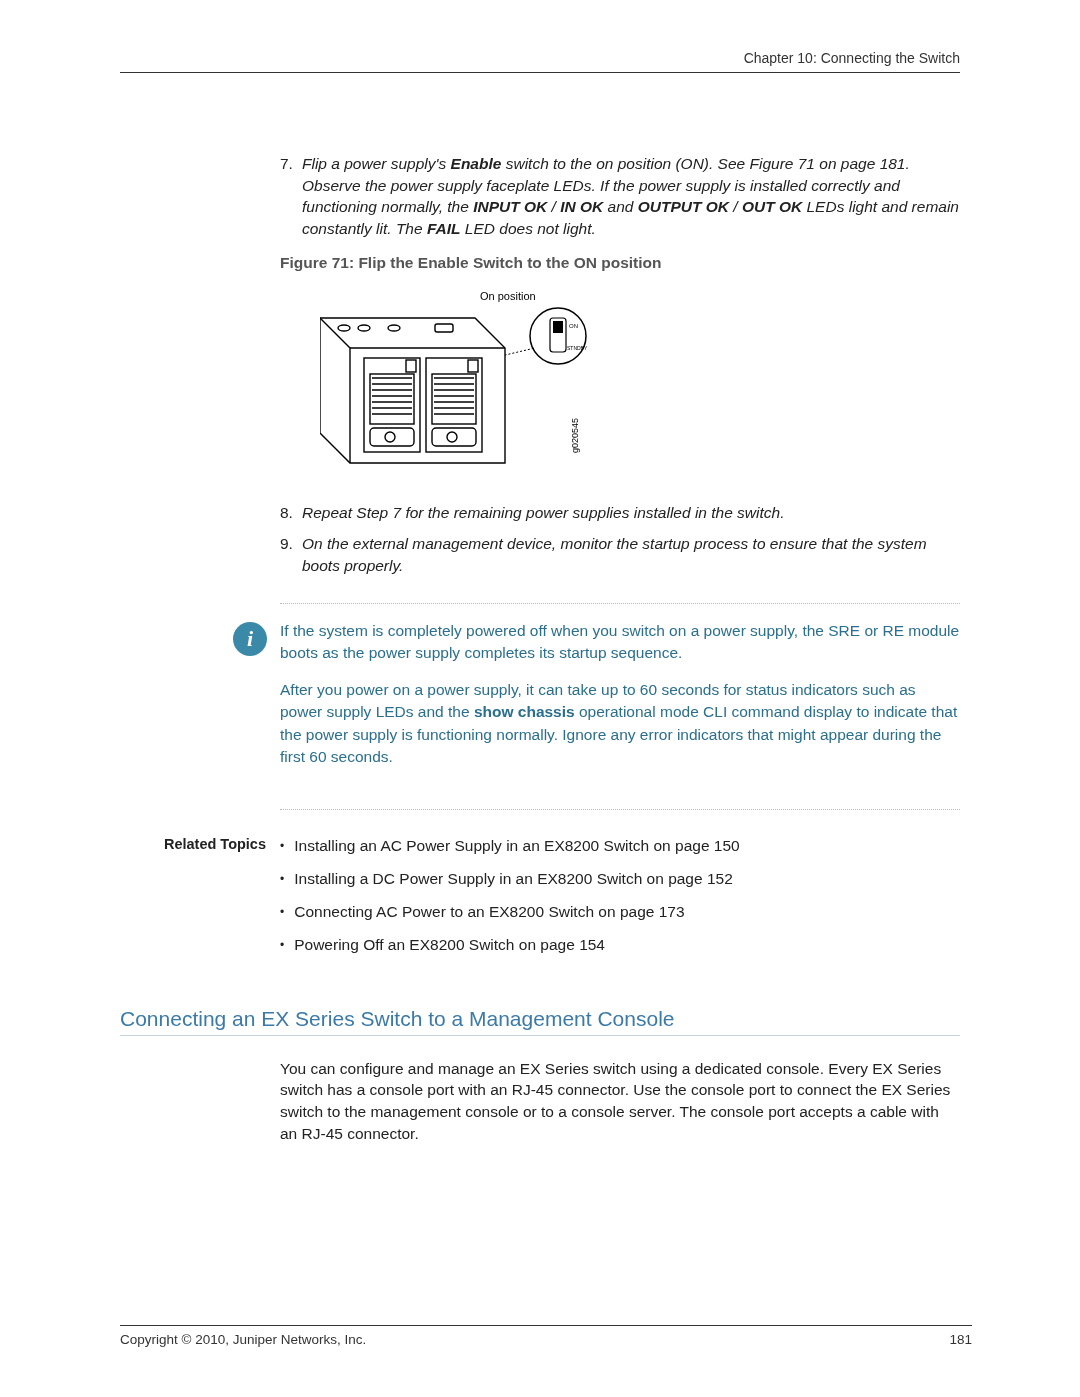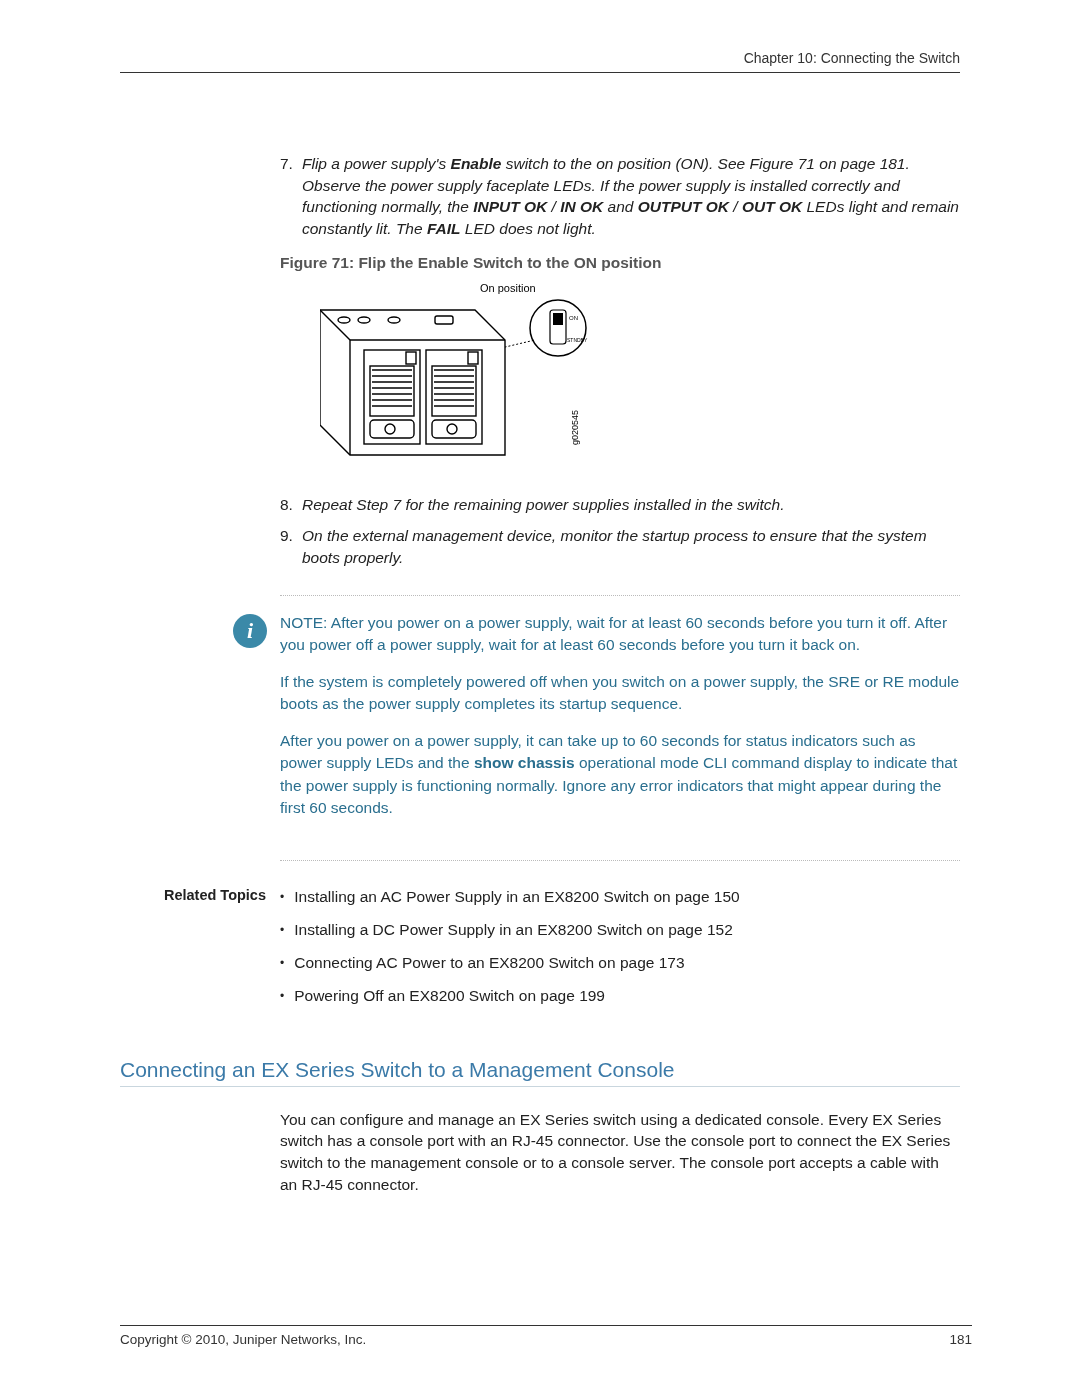--- a/index.html
+++ b/index.html
@@ -5,21 +5,21 @@
   * { box-sizing: border-box; margin: 0; padding: 0; }
   html, body { width: 1080px; background: #fff; font-family: Verdana, Geneva, sans-serif; color: #222; }
   .page { width: 1080px; min-height: 1397px; position: relative; padding: 0 120px; }
   .chapter-header { text-align: right; font-size: 14px; color: #333; padding-top: 50px; padding-bottom: 6px; }
   .rule { border: none; border-top: 1px solid #333; margin: 0 0 80px 0; }
   .content { margin-left: 160px; }
   ol.steps { list-style: none; }
   ol.steps li { display: flex; font-size: 15.5px; line-height: 1.4; margin-bottom: 10px; }
   ol.steps li .num { width: 22px; flex: 0 0 22px; }
   ol.steps li .txt { flex: 1; font-style: italic; }
-  .fig-title { font-size: 15.5px; font-weight: bold; color: #555; margin: 14px 0 8px 0; }
+  .fig-title { font-size: 15.5px; font-weight: bold; color: #555; margin: 14px 0 16px 0; }
   .figure { margin: 0 0 20px 40px; }
   .note-sep { border: none; border-top: 1.5px dotted #bbb; margin: 26px 0 16px 0; }
   .note-row { display: flex; align-items: flex-start; }
   .note-icon { width: 60px; flex: 0 0 60px; margin-left: -60px; display:flex; justify-content:center; }
   .note-body { flex: 1; color: #2a6f8f; font-size: 15.5px; line-height: 1.45; }
   .note-body p { margin-bottom: 14px; }
   .related-row { display: flex; align-items: flex-start; margin-top: 24px; }
   .related-label { width: 160px; margin-left: -160px; text-align: right; padding-right: 14px; font-size: 14.5px; font-weight: bold; padding-top:2px; }
   ul.rel { list-style: none; font-size: 15.5px; line-height: 1.5; }
   ul.rel li { margin-bottom: 10px; display:flex; }
@@ -118,21 +118,20 @@
         <span class="txt">On the external management device, monitor the startup process to ensure that the system boots properly.</span>
       </li>
     </ol>
 
     <hr class="note-sep">
     <div class="note-row">
       <div class="note-icon">
         <div class="info-badge">i</div>
       </div>
       <div class="note-body">
-        <p>NOTE:  After you power on a power supply, wait for at least 60 seconds before you turn it off. After you power off a power supply, wait for at least 60 seconds before you turn it back on.</p>
         <p>If the system is completely powered off when you switch on a power supply, the SRE or RE module boots as the power supply completes its startup sequence.</p>
         <p>
           <span>After you power on a power supply, it can take up to 60 seconds for status indicators such as power supply LEDs and the </span><b>show chassis</b><span> operational mode CLI command display to indicate that the power supply is functioning normally. Ignore any error indicators that might appear during the first 60 seconds.</span>
         </p>
       </div>
     </div>
     <hr class="note-sep">
 
     <div class="related-row">
       <div class="related-label">Related Topics</div>
@@ -140,21 +139,21 @@
         <li>
             <span>Installing an AC Power Supply in an EX8200 Switch on page 150</span>
           </li>
         <li>
             <span>Installing a DC Power Supply in an EX8200 Switch on page 152</span>
           </li>
         <li>
             <span>Connecting AC Power to an EX8200 Switch on page 173</span>
           </li>
         <li>
-            <span>Powering Off an EX8200 Switch on page 199</span>
+            <span>Powering Off an EX8200 Switch on page 154</span>
           </li>
       </ul>
     </div>
 
     <h2 class="section">Connecting an EX Series Switch to a Management Console</h2>
     <p class="body">You can configure and manage an EX Series switch using a dedicated console. Every EX Series switch has a console port with an RJ-45 connector. Use the console port to connect the EX Series switch to the management console or to a console server. The console port accepts a cable with an RJ-45 connector.</p>
 
   </div>
 
   <div class="footer">

